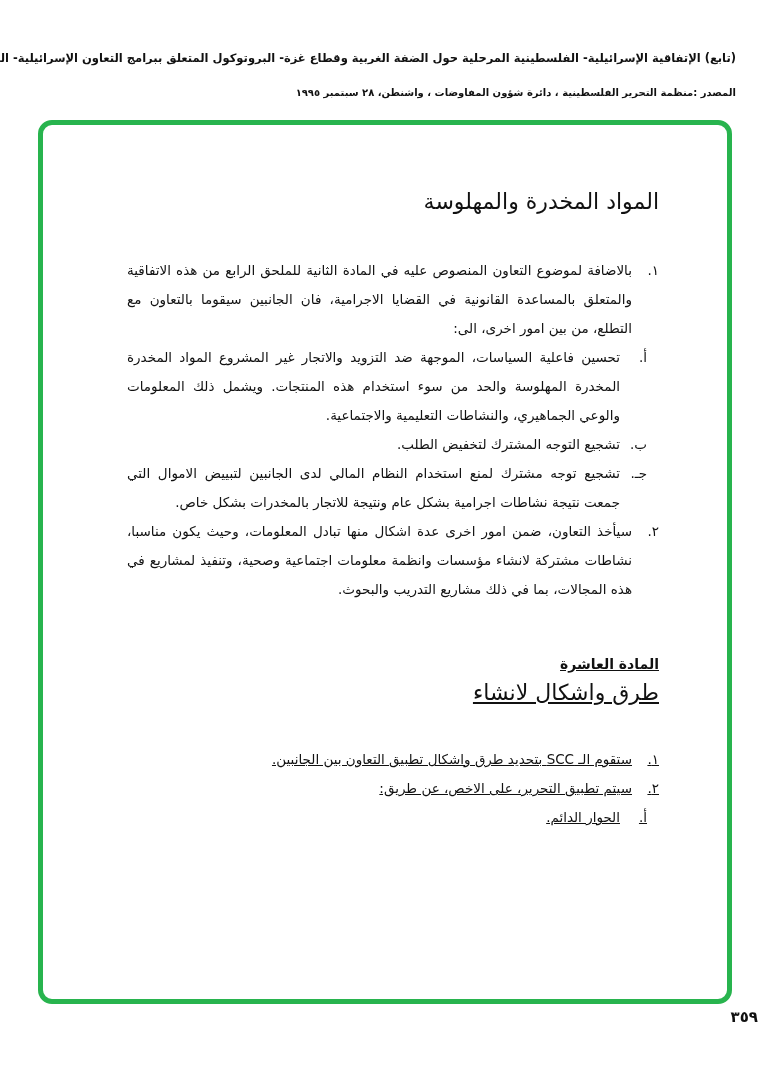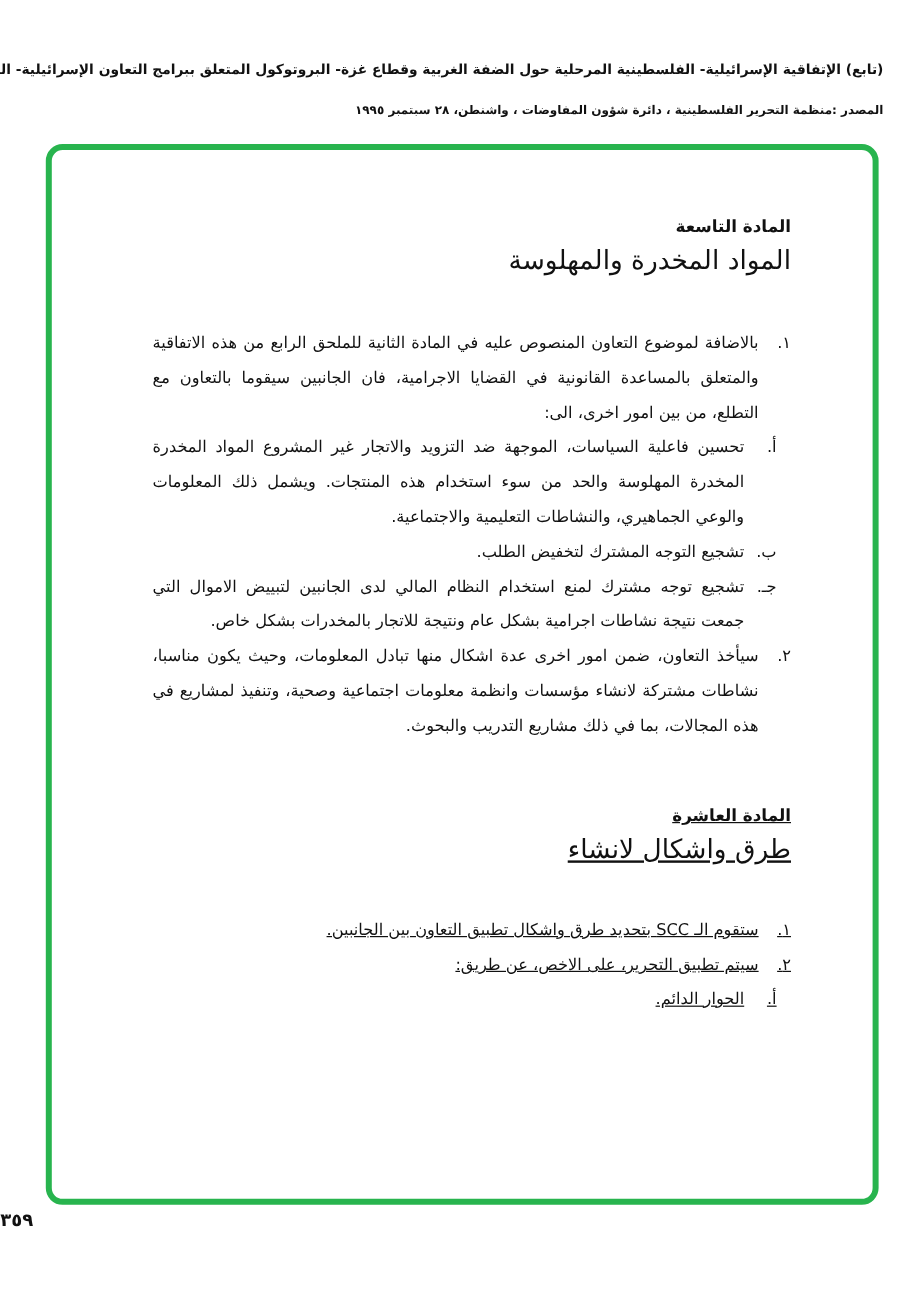--- a/index.html
+++ b/index.html
@@ -66,41 +66,40 @@
     flex: 1 1 auto;
     text-align: justify;
   }
   .item.sub { padding-right: 12px; }
   .article-10 { margin-top: 52px; text-decoration: underline; }
   .article-10 .olist { margin-top: 40px; }
   .page-number {
     position: absolute;
     top: 1008px;
     left: 0; width: 758px;
-    text-align: left;
+    text-align: right;
     font-size: 15px;
     font-weight: bold;
     letter-spacing: 2px;
   }
 </style>
 </head>
 <body>
 
 <div class="page">
 
   <div class="header">
     <div class="header-title">(تابع) الإتفاقية الإسرائيلية- الفلسطينية المرحلية حول الضفة الغربية وقطاع غزة- البروتوكول المتعلق ببرامج التعاون الإسرائيلية- الفلسطينية</div>
     <div class="header-source">المصدر :منظمة التحرير الفلسطينية ، دائرة شؤون المفاوضات ، واشنطن، ٢٨ سبتمبر ١٩٩٥</div>
   </div>
 
   <div class="frame" style="border-color: rgb(40, 180, 78);">
     <div class="content">
 
       <section class="article-9">
-        <h2 class="article-heading">المادة التاسعة</h2>
         <div class="article-subheading">المواد المخدرة والمهلوسة</div>
 
         <div class="olist">
           <div class="item">
             <span class="marker">١.</span>
             <div class="itext">بالاضافة لموضوع التعاون المنصوص عليه في المادة الثانية للملحق الرابع من هذه الاتفاقية والمتعلق بالمساعدة القانونية في القضايا الاجرامية، فان الجانبين سيقوما بالتعاون مع التطلع، من بين امور اخرى، الى:</div>
           </div>
           <div class="item sub">
             <span class="marker">أ.</span>
             <div class="itext">تحسين فاعلية السياسات، الموجهة ضد التزويد والاتجار غير المشروع المواد المخدرة المخدرة المهلوسة والحد من سوء استخدام هذه المنتجات. ويشمل ذلك المعلومات والوعي الجماهيري، والنشاطات التعليمية والاجتماعية.</div>

